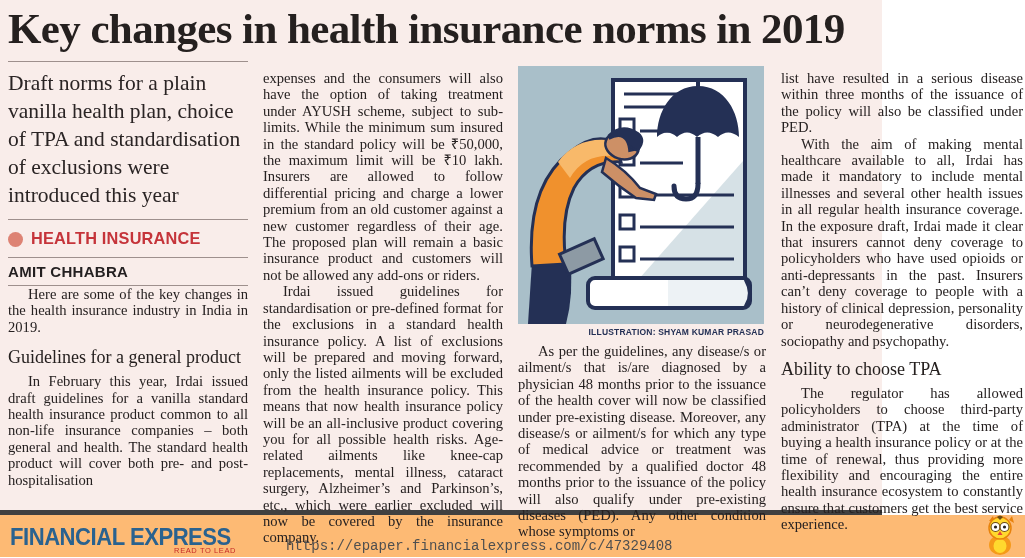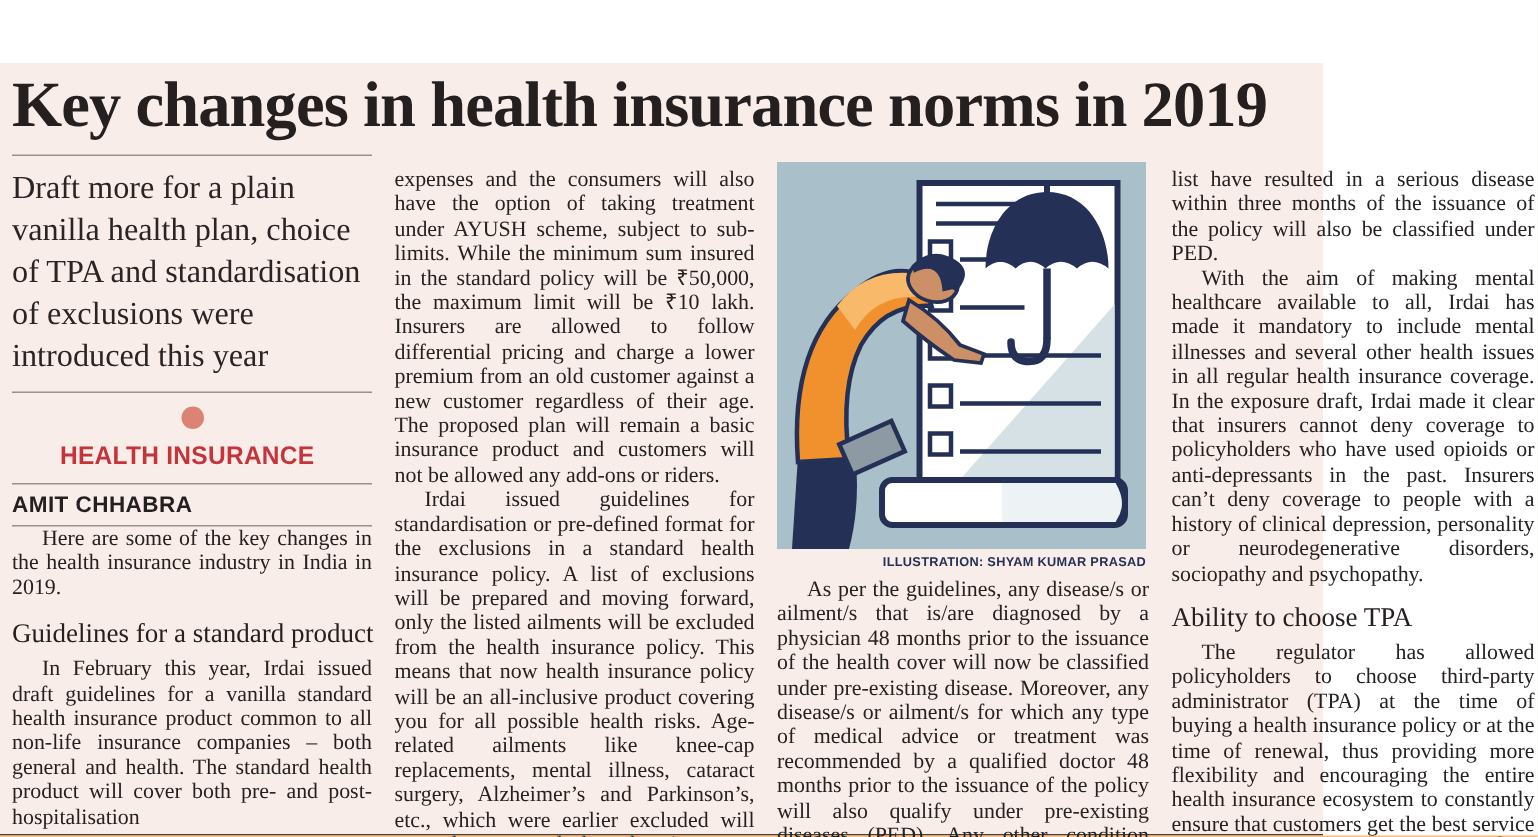--- a/index.html
+++ b/index.html
@@ -1,38 +1,38 @@
 <!DOCTYPE html>
 <html><head>
 <meta charset="utf-8">
 <style>
   * { margin:0; padding:0; box-sizing:border-box; }
   html,body { width:1025px; height:558px; }
   body { font-family:"Liberation Serif", serif; background:#ffffff; overflow:hidden; }
 
   .clipping {
     width:882px; height:515px; background:#f9edea;
-    padding:4px 6px 0 8px; border-bottom:1px solid #404040;margin-top:42px;
+    padding:4px 6px 0 8px; border-bottom:5px solid #404040;
   }
   .headline {
     font-family:"Liberation Serif", serif; font-weight:600; color:#25201f;
     font-size:43px; letter-spacing:-0.6px; line-height:50px; white-space:nowrap;
   }
   .cols {
     display:grid; grid-template-columns:240px 240px 248px 242px;
     column-gap:15px; margin-top:7px;
   }
 
   
   .rule { border:none; border-top:1px solid #9e908d; margin:0; }
   .deck {
     font-size:21.5px; line-height:28px; color:#2a2424; padding:7px 0 10px 0;
     font-family:"Liberation Serif", serif;
   }
-  .kicker-row { display:flex; align-items:center; gap:8px; padding:9px 0 8px 0;flex-direction:column; }
+  .kicker-row { display:flex; align-items:center; gap:8px; padding:9px 0 8px 0; }
   .kicker-dot { width:15px; height:15px; border-radius:50%; background:#dd8374; flex:0 0 auto; }
   .kicker {
     font-family:"Liberation Sans", sans-serif; font-weight:700; color:#c5343a;
     font-size:17px; letter-spacing:0.2px; transform:scaleX(0.96); transform-origin:left;
     white-space:nowrap;
   }
   .byline {
     font-family:"Liberation Sans", sans-serif; font-weight:700; color:#231f20;
     font-size:15px; letter-spacing:0.3px; padding:5px 0 5px 0;
   }
@@ -93,31 +93,31 @@
 </head>
 <body>
 
 <div class="clipping">
   <h1 class="headline">Key changes in health insurance norms in 2019</h1>
 
   <div class="cols">
 
     <div class="col col1">
       <hr class="rule">
-      <div class="deck">Draft more for a plain vanilla health plan, choice of TPA and standardisation of exclusions were introduced this year</div>
+      <div class="deck">Draft norms for a plain vanilla health plan, choice of TPA and standardisation of exclusions were introduced this year</div>
       <hr class="rule">
       <div class="kicker-row">
         <span class="kicker-dot"></span>
         <span class="kicker">HEALTH INSURANCE</span>
       </div>
       <hr class="rule">
       <div class="byline">AMIT CHHABRA</div>
       <hr class="rule">
       <p class="body-p indent">Here are some of the key changes in the health insurance industry in India in 2019.</p>
-      <h2 class="sec-head first">Guidelines for a standard product</h2>
+      <h2 class="sec-head first">Guidelines for a general product</h2>
       <p class="body-p indent">In February this year, Irdai issued draft guidelines for a vanilla standard health insurance product common to all non-life insurance companies – both general and health. The standard health product will cover both pre- and post-hospitalisation</p>
     </div>
 
     <div class="col col2">
       <p class="body-p spacer-top">expenses and the consumers will also have the option of taking treatment under AYUSH scheme, subject to sub-limits. While the minimum sum insured in the standard policy will be ₹50,000, the maximum limit will be ₹10 lakh. Insurers are allowed to follow differential pricing and charge a lower premium from an old customer against a new customer regardless of their age. The proposed plan will remain a basic insurance product and customers will not be allowed any add-ons or riders.</p>
       <p class="body-p indent">Irdai issued guidelines for standardisation or pre-defined format for the exclusions in a standard health insurance policy. A list of exclusions will be prepared and moving forward, only the listed ailments will be excluded from the health insurance policy. This means that now health insurance policy will be an all-inclusive product covering you for all possible health risks. Age-related ailments like knee-cap replacements, mental illness, cataract surgery, Alzheimer’s and Parkinson’s, etc., which were earlier excluded will now be covered by the insurance company.</p>
     </div>
 
     <div class="col col3">
       <div class="illo-wrap">

